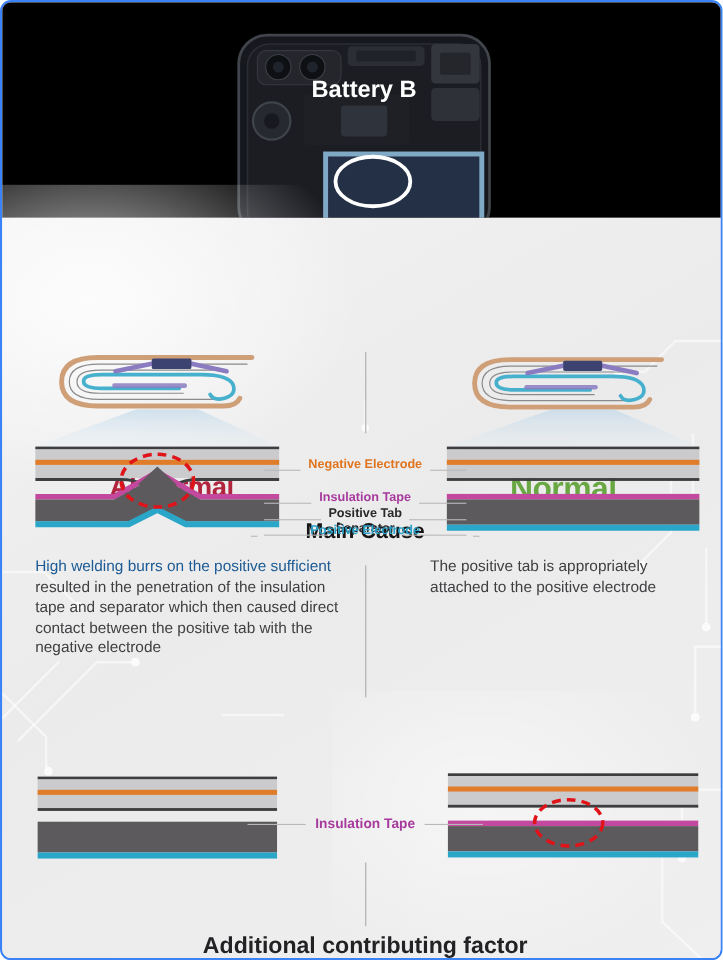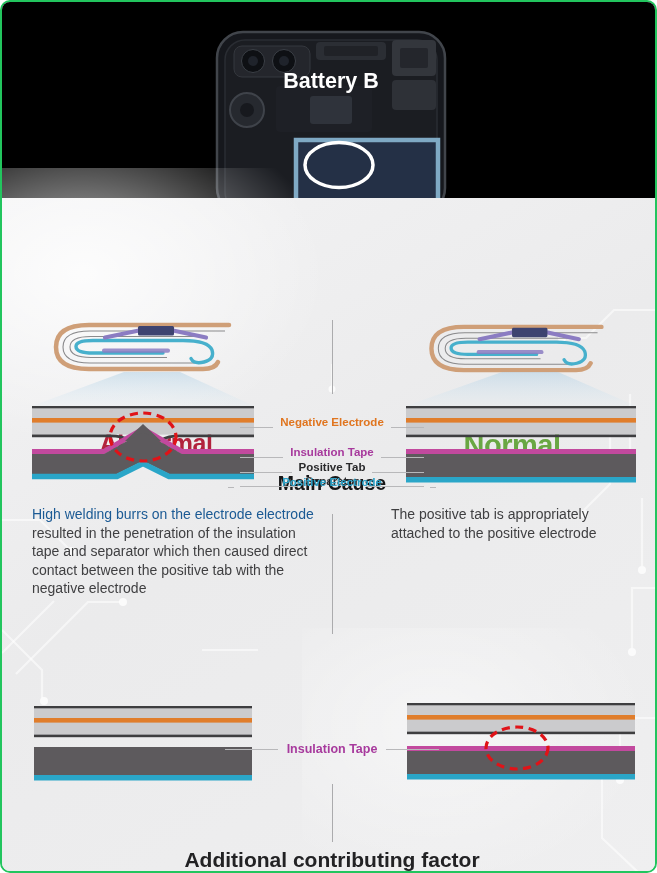--- a/index.html
+++ b/index.html
@@ -1,19 +1,19 @@
 <!DOCTYPE html>
 <html><head>
 <meta charset="utf-8">
 <style>
   * { margin:0; padding:0; box-sizing:border-box; }
   html,body { background:#ffffff; font-family:"Liberation Sans", sans-serif; }
   .page {
     position:relative; width:657px; height:873px;
-    border:2px solid #22c55e; border-radius:10px; overflow:hidden;
+    border:2px solid #3b82f6; border-radius:10px; overflow:hidden;
     background:#eeeeef;
   }
   .hero { position:absolute; left:0; top:0; width:657px; height:196px; background:#000; }
   .phone { position:absolute; left:212px; top:24px; }
   .panel {
     position:absolute; left:0; top:196px; width:657px; height:677px;
     background:linear-gradient(150deg,#f3f3f4 0%,#ebebec 45%,#efeff0 100%);
   }
   .circuit { position:absolute; left:0; top:0; }
   .blob { position:absolute; pointer-events:none;
@@ -214,21 +214,21 @@
       <span>Positive Tab</span>
       <span class="lead"></span>
     </div>
     <div class="lrow lc4" style="top:278px;">
       <span class="lead"></span>
       <span>Positive Electrode</span>
       <span class="lead"></span>
     </div>
 
     <p class="para p-abn">
-      <span class="hl">High welding burrs on the electrode electrode</span>
+      <span class="hl">High welding burrs on the positive sufficient</span>
       <span>resulted in the penetration of the insulation tape and separator which then caused direct contact between the positive tab with the negative electrode</span>
     </p>
     <p class="para p-norm">The positive tab is appropriately attached to the positive electrode</p>
 
     <svg class="abs" style="left:32px; top:506px;" width="218" height="78" viewBox="0 0 218 78">
       <rect x="0" y="2" width="218" height="2.6" fill="#3e3e40"></rect>
       <rect x="0" y="4.6" width="218" height="26" fill="#cbcbcd"></rect>
       <rect x="0" y="14" width="218" height="4.6" fill="#e07d2b"></rect>
       <rect x="0" y="30.6" width="218" height="2.6" fill="#3e3e40"></rect>
       <rect x="0" y="43" width="218" height="28" fill="#5d5a5d"></rect>

